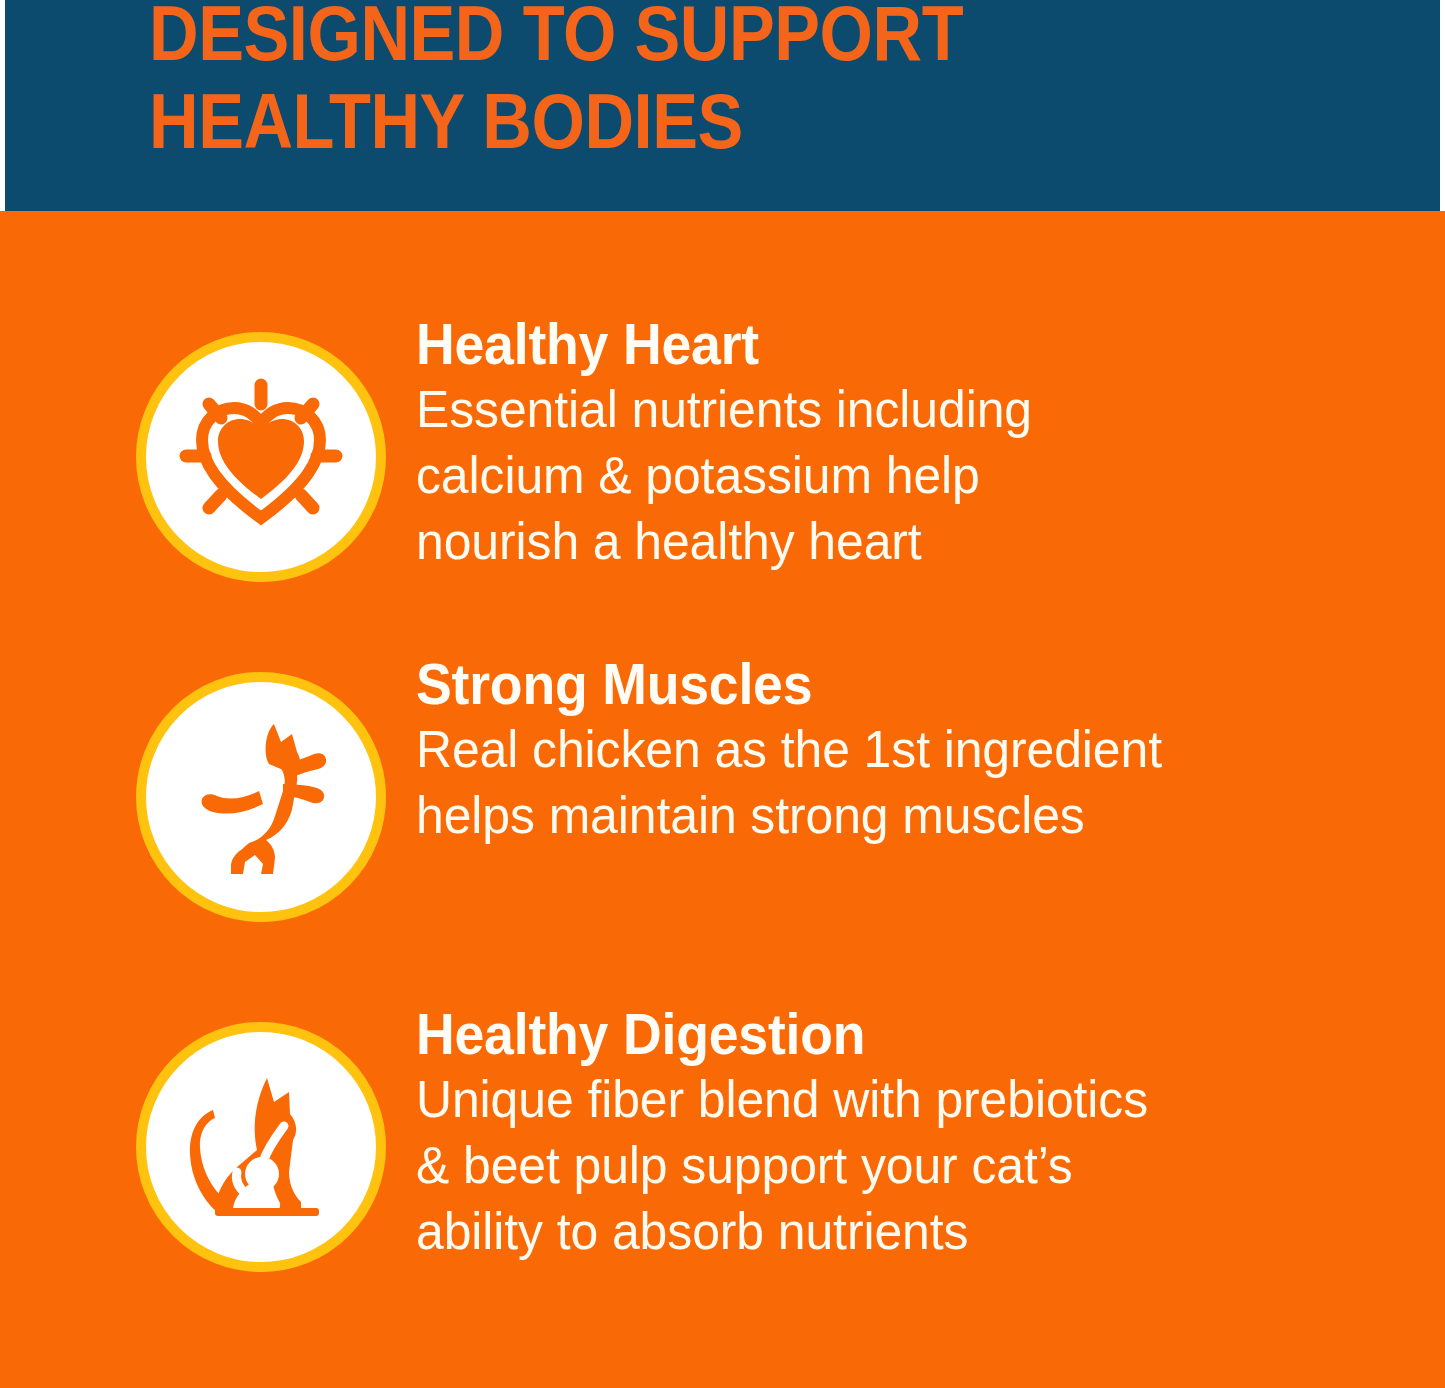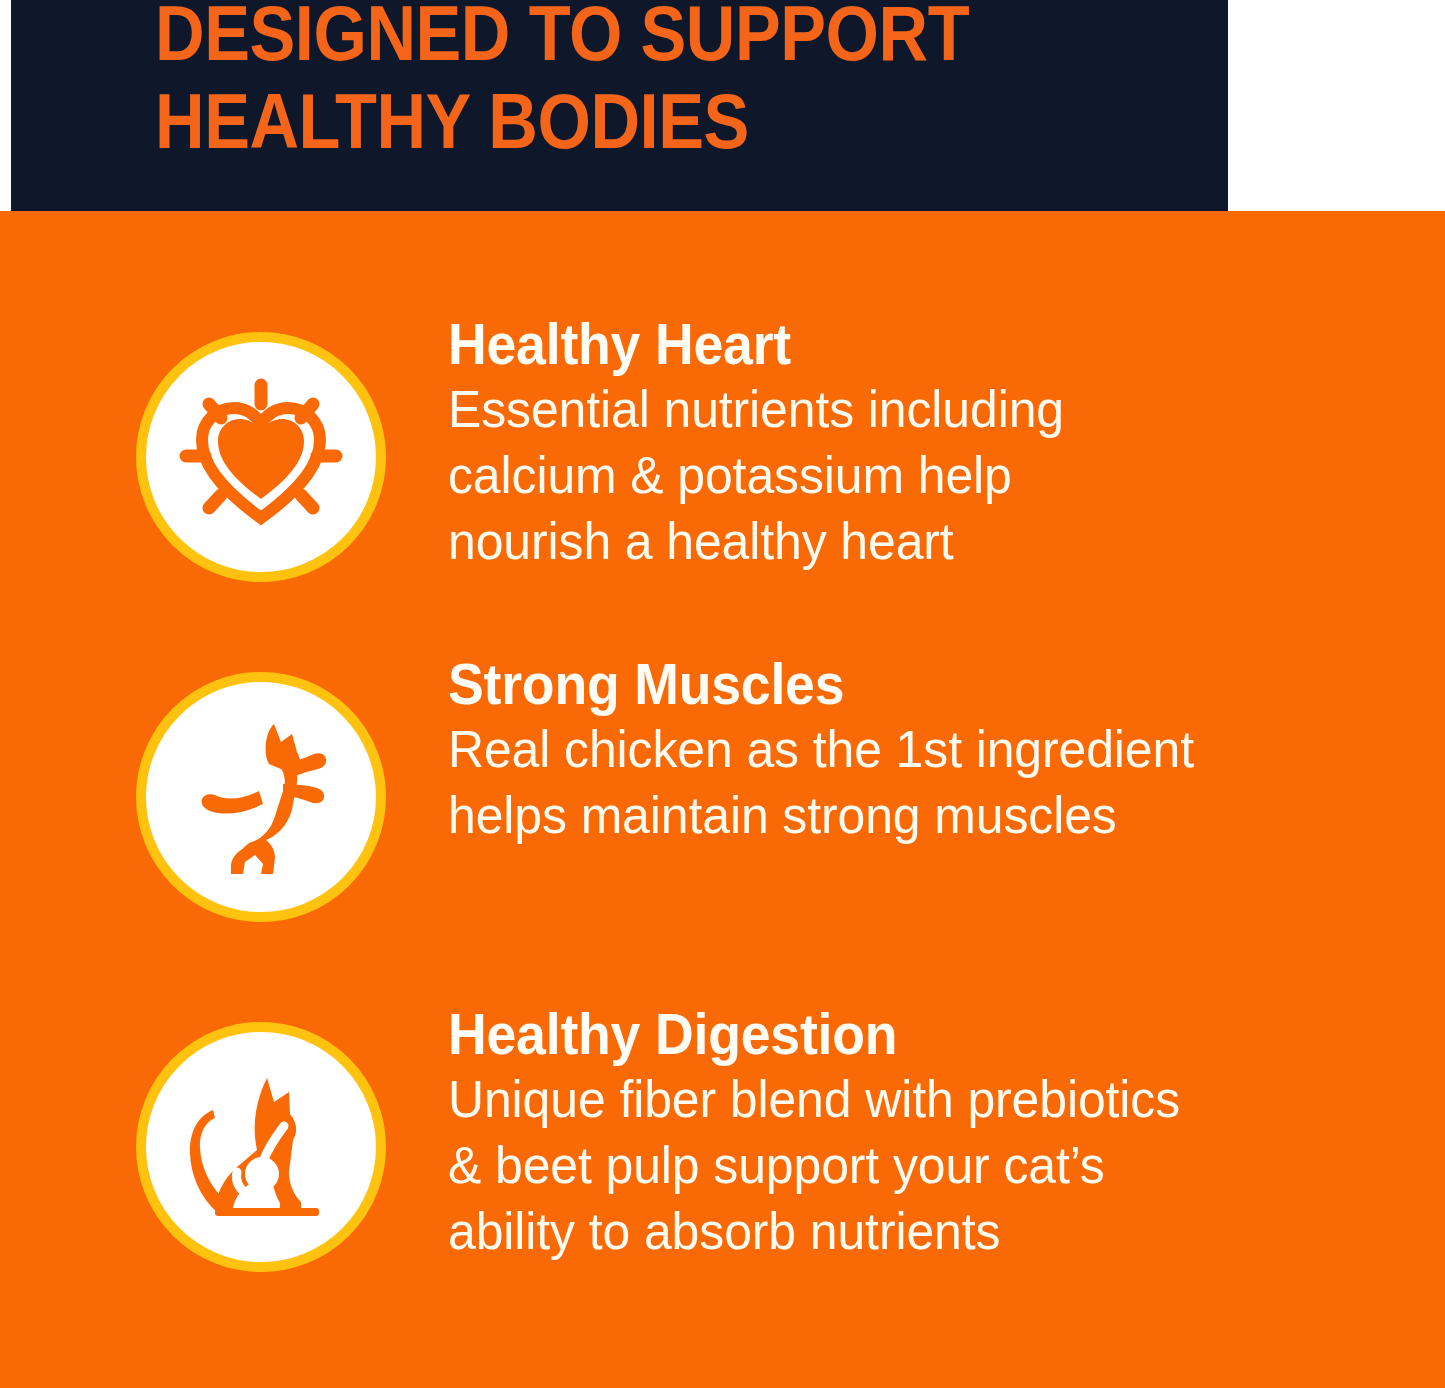--- a/index.html
+++ b/index.html
@@ -11,25 +11,25 @@
     height: 1388px;
     background: #ffffff;
     font-family: "Liberation Sans", sans-serif;
     overflow: hidden;
     position: relative;
   }
 
   
   .header-band {
     position: absolute;
-    left: 11px;
+    left: 5px;
     top: 0;
-    width: 1217px;
+    width: 1435px;
     height: 211px;
-    background: #0f172a;
+    background: #0c4a6e;
     box-sizing: border-box;
   }
   .header-title {
     position: absolute;
     left: 144px;
     top: -11px;
     width: 1100px;
     color: #F4651A;
     font-family: "Liberation Sans Narrow", "Liberation Sans", sans-serif;
     font-weight: bold;
@@ -74,21 +74,21 @@
     display: flex;
     align-items: center;
     justify-content: center;
   }
   .icon-badge svg {
     display: block;
   }
 
   .benefit-text {
     position: absolute;
-    left: 448px;
+    left: 416px;
     top: -20px;
     width: 990px;
   }
   .benefit-heading {
     color: #FFFDF5;
     font-family: "Liberation Sans Narrow", "Liberation Sans", sans-serif;
     font-weight: bold;
     font-size: 57px;
     line-height: 64px;
     letter-spacing: -0.2px;

